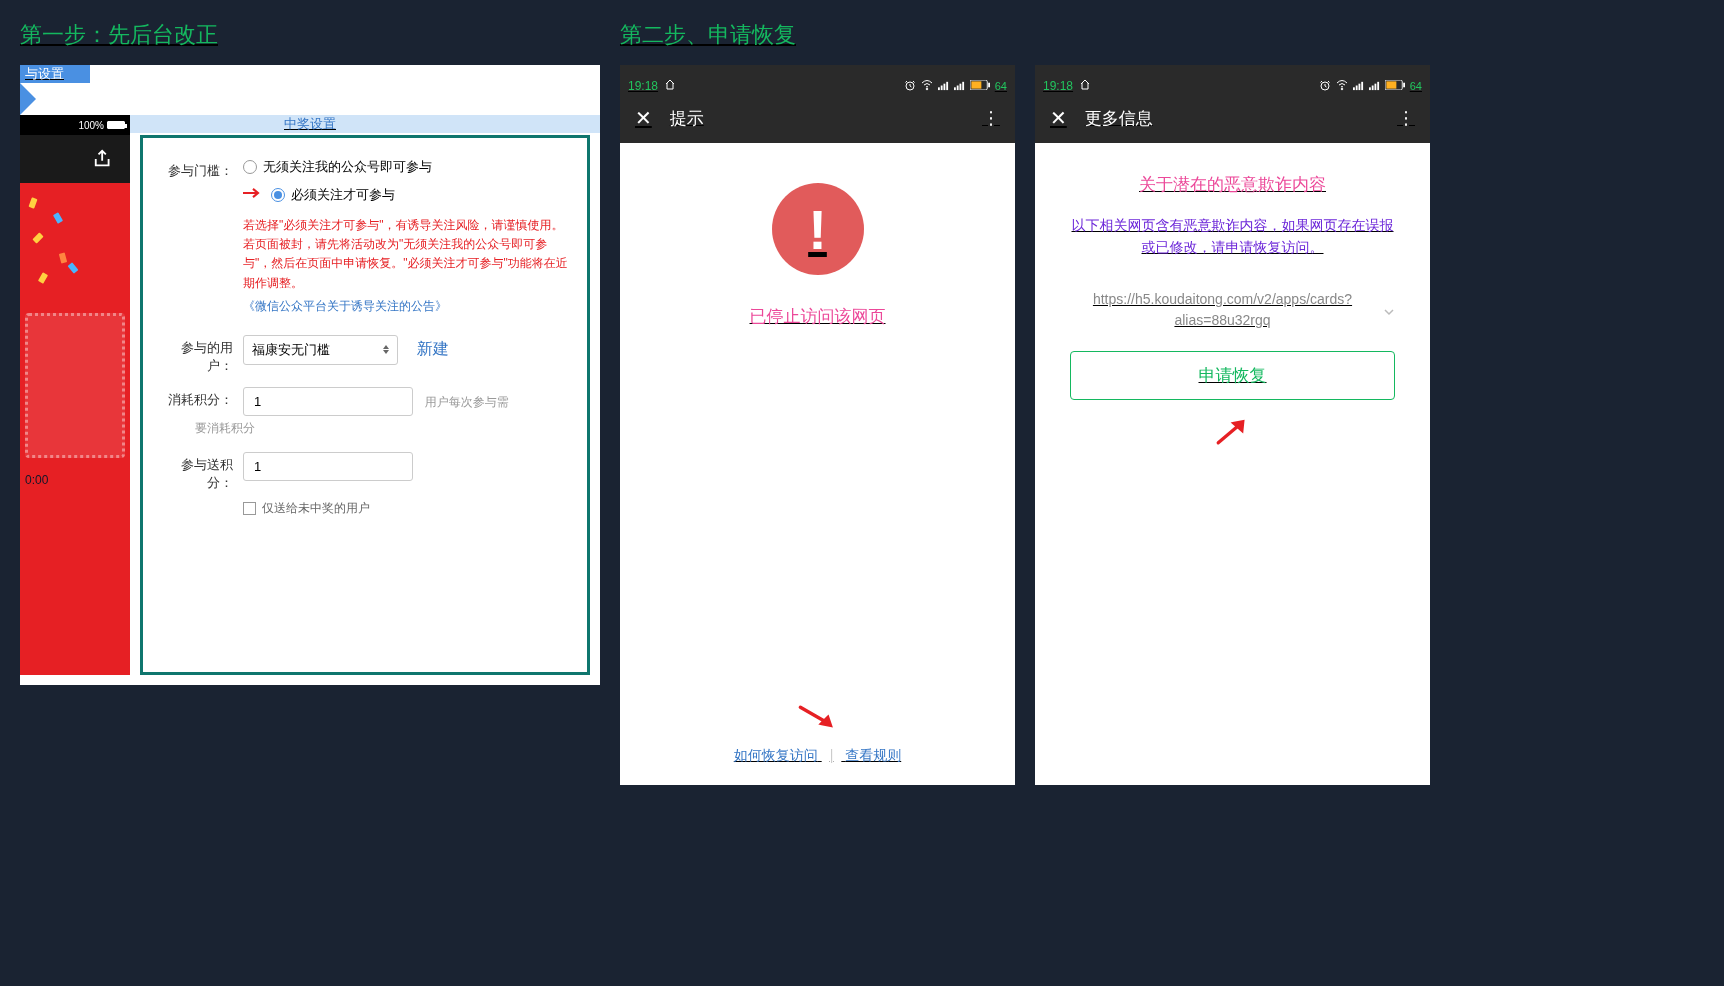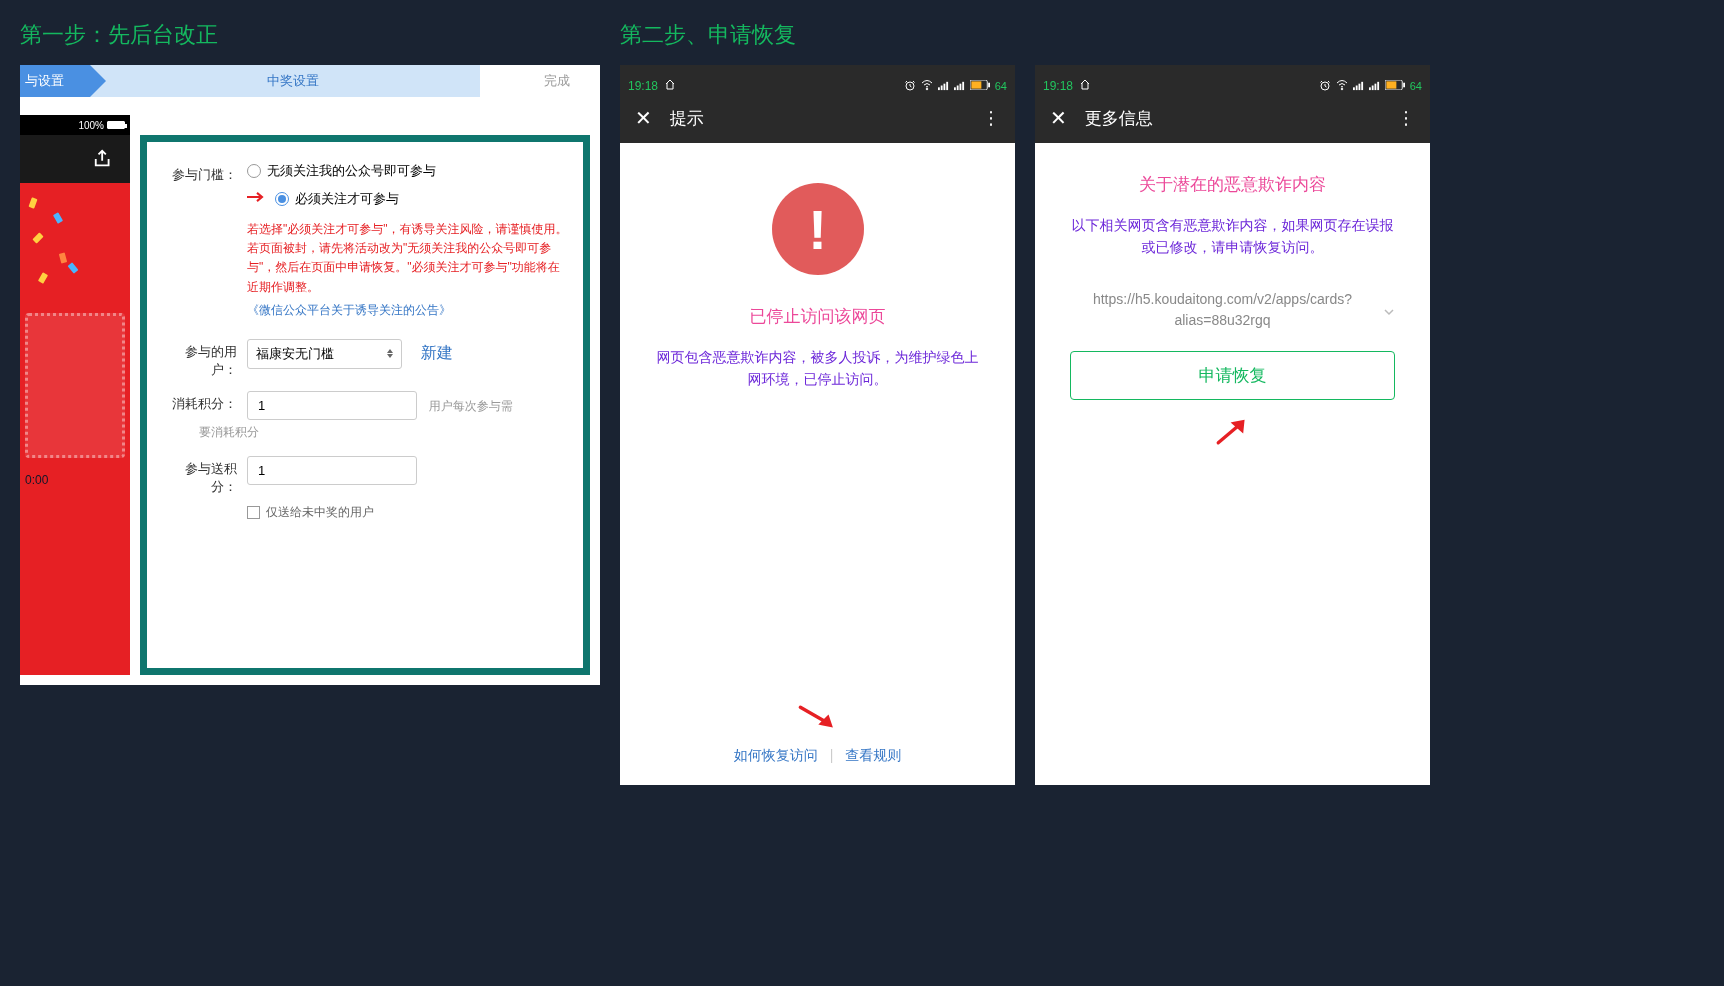--- a/index.html
+++ b/index.html
@@ -1,40 +1,40 @@
 <!DOCTYPE html>
 <html><head>
   <meta charset="utf-8">
   <style>
     * { margin: 0; padding: 0; box-sizing: border-box; font-family: -apple-system, "PingFang SC", "Microsoft YaHei", sans-serif; }
     body { background: #1a2332; padding: 20px; min-height: 986px; }
-    .container { display: flex; gap: 20px; }
+    .container { display: flex; gap: 20px; text-decoration: underline; }
     .section { display: flex; flex-direction: column; }
     .section-title { color: #14B85F; font-size: 22px; font-weight: 500; margin-bottom: 15px; }
     .panel1 { background: #fff; width: 580px; height: 620px; overflow: hidden; position: relative; }
-    .tabs { display: flex; height: 32px; font-size: 13px; background: #fff; }
+    .tabs { display: flex; height: 32px; font-size: 13px; background: #fff; flex-direction: column; }
     .tab-active { background: #4A90E2; color: #fff; padding: 0 10px 0 5px; display: flex; align-items: center; flex: 0 0 auto; width: 70px; }
     .tab-arrow { width: 0; height: 0; border-top: 16px solid transparent; border-bottom: 16px solid transparent; border-left: 16px solid #4A90E2; position: relative; z-index: 2; }
     .tab-middle { background: #d0e4f8; color: #3576c5; flex: 1; display: flex; align-items: center; justify-content: center; position: relative; margin-left: -16px; padding-left: 16px; }
     .tab-arrow2 { width: 0; height: 0; border-top: 16px solid transparent; border-bottom: 16px solid transparent; border-left: 16px solid #d0e4f8; }
     .tab-right { background: #fff; color: #999; width: 120px; display: flex; align-items: center; justify-content: flex-end; padding-right: 30px; margin-left: -16px; padding-left: 16px; }
     .phone-preview { position: absolute; left: 0; top: 50px; width: 110px; height: 560px; background: #e62024; overflow: hidden; }
     .phone-status { background: #000; color: #fff; font-size: 10px; padding: 3px 5px; display: flex; justify-content: space-between; align-items: center; height: 20px; }
     .battery-indicator { display: inline-flex; align-items: center; gap: 3px; }
     .battery-rect { display: inline-block; width: 18px; height: 8px; border: 1px solid #fff; border-radius: 1px; position: relative; }
     .battery-rect::after { content: ''; position: absolute; right: -3px; top: 2px; width: 2px; height: 4px; background: #fff; }
     .battery-fill { display: block; height: 100%; background: #fff; }
     .phone-title-bar { background: #1a1a1a; color: #fff; height: 48px; display: flex; align-items: center; justify-content: flex-end; padding: 0 15px; }
     .share-icon { width: 22px; height: 22px; display: inline-block; position: relative; }
     .share-icon svg { width: 100%; height: 100%; }
     .confetti { height: 120px; background: #e62024; position: relative; overflow: hidden; }
     .confetti-piece { position: absolute; width: 6px; height: 10px; border-radius: 1px; }
     .stamp { margin: 10px 5px; height: 145px; background: rgba(255,255,255,0.1); border: 3px dotted rgba(255,255,255,0.4); border-radius: 4px; }
     .phone-time { color: #0f172a; font-size: 12px; padding: 5px 5px 10px 5px; }
-    .form-panel { position: absolute; left: 120px; top: 70px; right: 10px; bottom: 10px; background: #fff; border: 7px solid #0f766e; padding: 20px 15px; font-size: 13px; }
+    .form-panel { position: absolute; left: 120px; top: 70px; right: 10px; bottom: 10px; background: #fff; border: 3px solid #0f766e; padding: 20px 15px; font-size: 13px; }
     .form-row { display: flex; margin-bottom: 12px; align-items: flex-start; }
     .form-label { width: 85px; text-align: right; color: #333; padding-right: 10px; padding-top: 4px; flex-shrink: 0; }
     .required::before { content: '*'; color: #e62024; margin-right: 2px; }
     .form-content { flex: 1; }
     .radio-option { display: flex; align-items: center; margin-bottom: 10px; cursor: pointer; }
     .radio-circle { width: 14px; height: 14px; border: 1.5px solid #999; border-radius: 50%; margin-right: 6px; display: flex; align-items: center; justify-content: center; flex-shrink: 0; }
     .radio-circle.checked { border-color: #4A90E2; }
     .radio-dot { width: 8px; height: 8px; background: #4A90E2; border-radius: 50%; }
     .red-arrow { display: inline-block; color: #e62024; font-size: 16px; margin-right: 8px; }
     .red-arrow svg { width: 20px; height: 14px; }
@@ -237,21 +237,20 @@
             <span class="close-x">✕</span>
             <span>提示</span>
           </div>
           <span class="more-dots">⋮</span>
         </div>
         <div class="phone-body">
           <div class="alert-circle">
             <span class="alert-bang">!</span>
           </div>
           <div class="phone-heading">已停止访问该网页</div>
-          <div class="phone-desc">网页包含恶意欺诈内容，被多人投诉，为维护绿色上网环境，已停止访问。</div>
         </div>
         <div class="phone-footer">
           <div class="red-pointer">
             <svg class="arrow-svg" viewBox="0 0 50 35">
                 <path d="M5 5 L38 24 M30 24 L40 26 L37 17 Z" stroke="#e62024" stroke-width="4" fill="#e62024" stroke-linecap="round"></path>
               </svg>
           </div>
           <div class="footer-links">
             <a>如何恢复访问</a>
             <span class="footer-sep">|</span>

